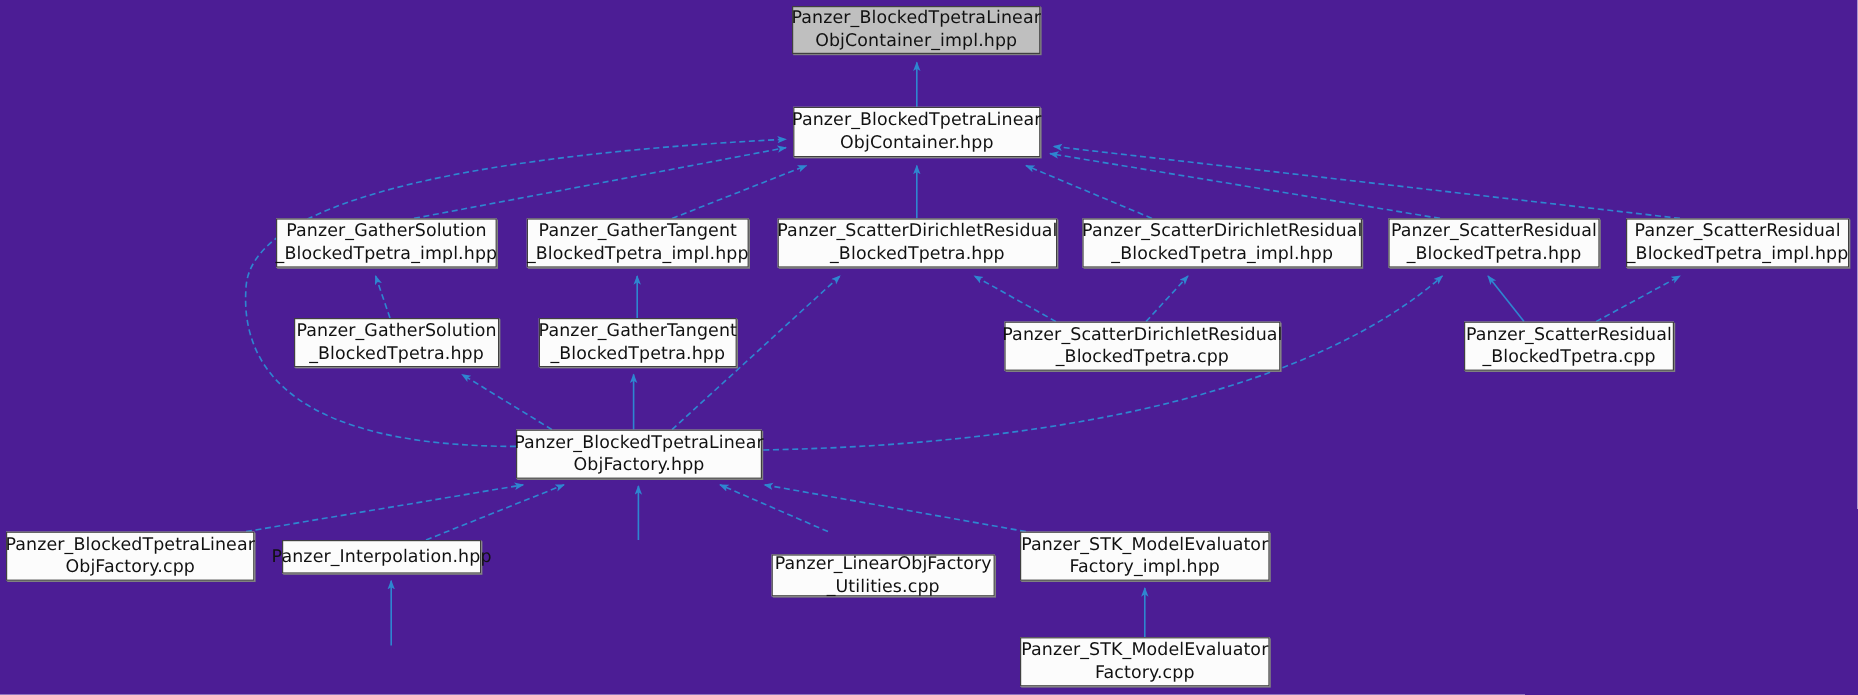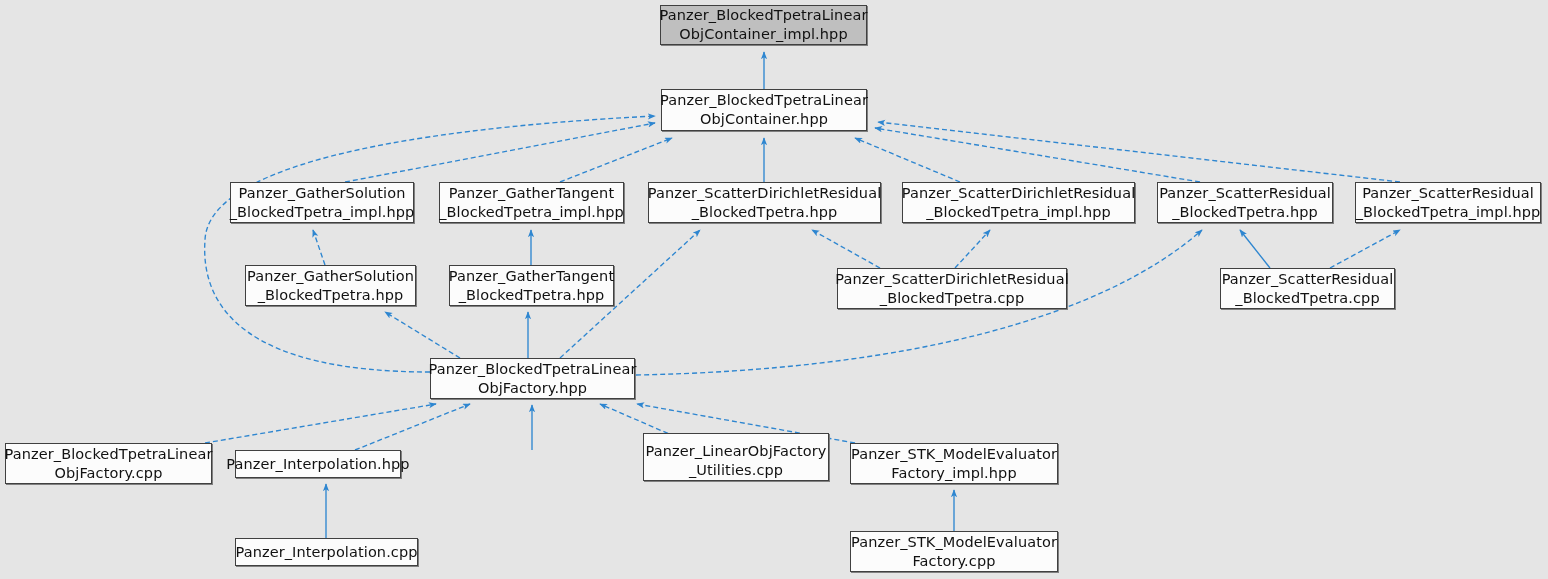--- a/index.html
+++ b/index.html
@@ -46,21 +46,21 @@
     background: #bfbfbf;
     border: 1px solid #404040;
   }
   .node .label {
     padding: 0 6px;
   }
 </style>
 </head>
 <body>
 
-<div id="graph" style="background: #e5e5e5;">
+<div id="graph" style="background: #4c1d95;">
   <svg id="edges" width="1548" height="579" viewBox="0 0 1548 579" xmlns="http://www.w3.org/2000/svg">
       <defs>
         <marker id="arrowhead" markerWidth="9" markerHeight="9" refX="7.2" refY="3.1" orient="auto" markerUnits="userSpaceOnUse">
           <path d="M0,0 L8,3.1 L0,6.2 L1.9,3.1 Z" fill="#2E86D0"></path>
         </marker>
       </defs>
       <path d="M 764,89 L 764,52" fill="none" stroke="#2E86D0" stroke-width="1.35" marker-end="url(#arrowhead)"></path>
       <path d="M 345,182 L 655,123" fill="none" stroke="#2E86D0" stroke-width="1.35" stroke-dasharray="5,3" marker-end="url(#arrowhead)"></path>
       <path d="M 560,182 L 672,138" fill="none" stroke="#2E86D0" stroke-width="1.35" stroke-dasharray="5,3" marker-end="url(#arrowhead)"></path>
       <path d="M 764,182 L 764,138" fill="none" stroke="#2E86D0" stroke-width="1.35" marker-end="url(#arrowhead)"></path>
@@ -108,20 +108,19 @@
 _BlockedTpetra.hpp</span></div>
     <div class="node" style="left: 837px; top: 268px; width: 230px; height: 41px;"><span class="label">Panzer_ScatterDirichletResidual
 _BlockedTpetra.cpp</span></div>
     <div class="node" style="left: 1220px; top: 268px; width: 175px; height: 41px;"><span class="label">Panzer_ScatterResidual
 _BlockedTpetra.cpp</span></div>
     <div class="node" style="left: 430px; top: 358px; width: 205px; height: 41px;"><span class="label">Panzer_BlockedTpetraLinear
 ObjFactory.hpp</span></div>
     <div class="node" style="left: 5px; top: 443px; width: 207px; height: 41px;"><span class="label">Panzer_BlockedTpetraLinear
 ObjFactory.cpp</span></div>
     <div class="node" style="left: 235px; top: 450px; width: 166px; height: 28px;"><span class="label">Panzer_Interpolation.hpp</span></div>
-    <div class="node" style="left: 643px; top: 433px; width: 186px; height: 48px; align-items: flex-end;"><span class="label">Panzer_LinearObjFactory
+    <div class="node" style="left: 643px; top: 462px; width: 186px; height: 35px;"><span class="label">Panzer_LinearObjFactory
 _Utilities.cpp</span></div>
     <div class="node" style="left: 850px; top: 443px; width: 208px; height: 41px;"><span class="label">Panzer_STK_ModelEvaluator
 Factory_impl.hpp</span></div>
-    <div class="node" style="left: 235px; top: 538px; width: 183px; height: 28px;"><span class="label">Panzer_Interpolation.cpp</span></div>
     <div class="node" style="left: 850px; top: 531px; width: 208px; height: 41px;"><span class="label">Panzer_STK_ModelEvaluator
 Factory.cpp</span></div>
   </div>
 
 </body></html>

